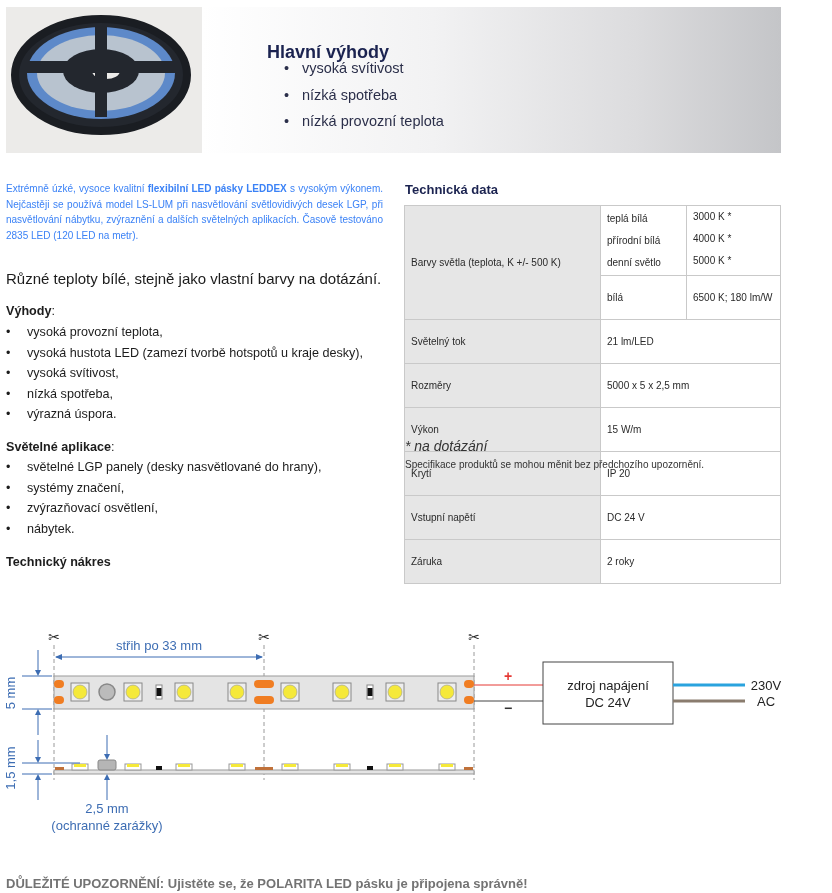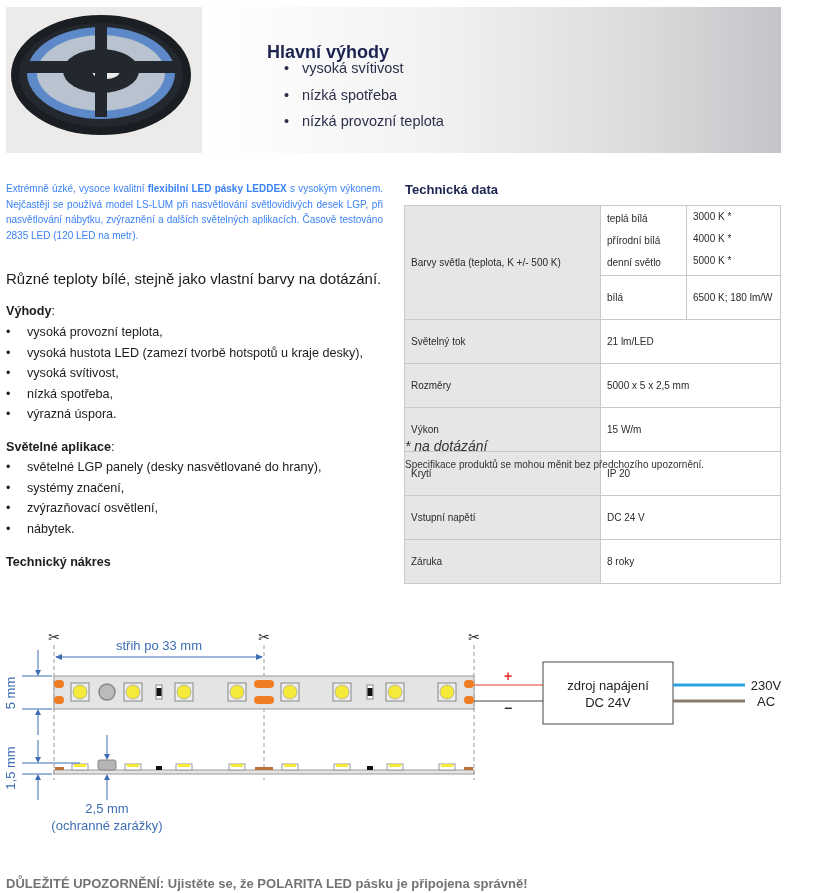--- a/index.html
+++ b/index.html
@@ -139,21 +139,21 @@
   <tr>
     <td class="lbl">Krytí</td>
     <td colspan="2">IP 20</td>
   </tr>
   <tr>
     <td class="lbl">Vstupní napětí</td>
     <td colspan="2">DC 24 V</td>
   </tr>
   <tr>
     <td class="lbl">Záruka</td>
-    <td colspan="2">8 roky</td>
+    <td colspan="2">2 roky</td>
   </tr>
 </tbody>
   </table>
 <div class="footnote">* na dotázání</div>
 <div class="spec-note">Specifikace produktů se mohou měnit bez předchozího upozornění.</div>
 
 <svg class="diagram" viewBox="0 620 832 230" width="832" height="230">
 
   <g stroke="#9a9a9a" stroke-dasharray="4,3" stroke-width="1">
     <line x1="54" y1="645" x2="54" y2="780"></line>

